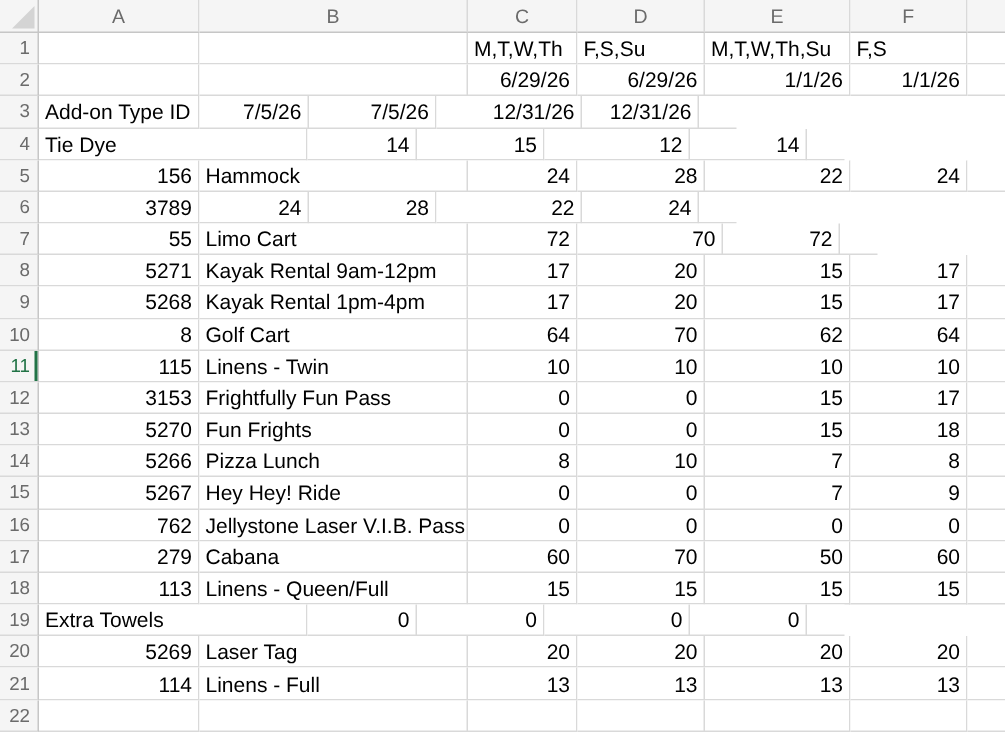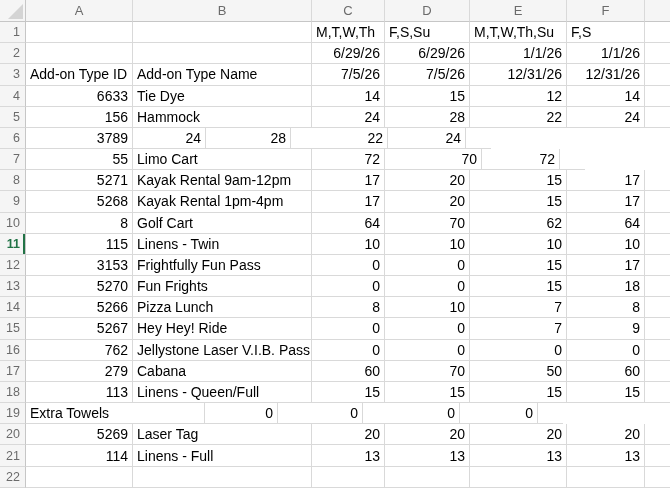--- a/index.html
+++ b/index.html
@@ -44,21 +44,21 @@
   .row{display:flex;flex:0 0 21.182px;height:21.182px;}
   .rowh{
     width:26px;flex:0 0 26px;box-sizing:border-box;position:relative;
     background:var(--header-bg);
     border-right:1px solid var(--header-border);
     border-bottom:1px solid var(--gridline);
     color:var(--header-text);font-size:12.5px;
     display:flex;align-items:center;justify-content:flex-end;
     padding-right:5px;
   }
-  .rowh.active{color:var(--green);font-weight:700;}
+  .rowh.active{color:var(--green);font-weight:400;}
   .row-accent{
     position:absolute;right:0;top:0;bottom:0;width:2px;
     background:var(--green);
   }
   .cell{
     box-sizing:border-box;flex:0 0 auto;
     border-right:1px solid var(--gridline);
     border-bottom:1px solid var(--gridline);
     font-size:14px;color:var(--cell-text);
     display:flex;align-items:center;
@@ -110,32 +110,30 @@
         <div class="cell cD num">6/29/26</div>
         <div class="cell cE num">1/1/26</div>
         <div class="cell cF num">1/1/26</div>
         <div class="cell cG txt last"></div>
       </div>
       <div class="row">
         <div class="rowh">
           <span>3</span>
         </div>
         <div class="cell cA txt">Add-on Type ID</div>
-        <div class="cell cB txt">Add-on Type Name</div>
         <div class="cell cC num">7/5/26</div>
         <div class="cell cD num">7/5/26</div>
         <div class="cell cE num">12/31/26</div>
         <div class="cell cF num">12/31/26</div>
         <div class="cell cG txt last"></div>
       </div>
       <div class="row">
         <div class="rowh">
           <span>4</span>
         </div>
-        <div class="cell cA num">6633</div>
         <div class="cell cB txt">Tie Dye</div>
         <div class="cell cC num">14</div>
         <div class="cell cD num">15</div>
         <div class="cell cE num">12</div>
         <div class="cell cF num">14</div>
         <div class="cell cG txt last"></div>
       </div>
       <div class="row">
         <div class="rowh">
           <span>5</span>

